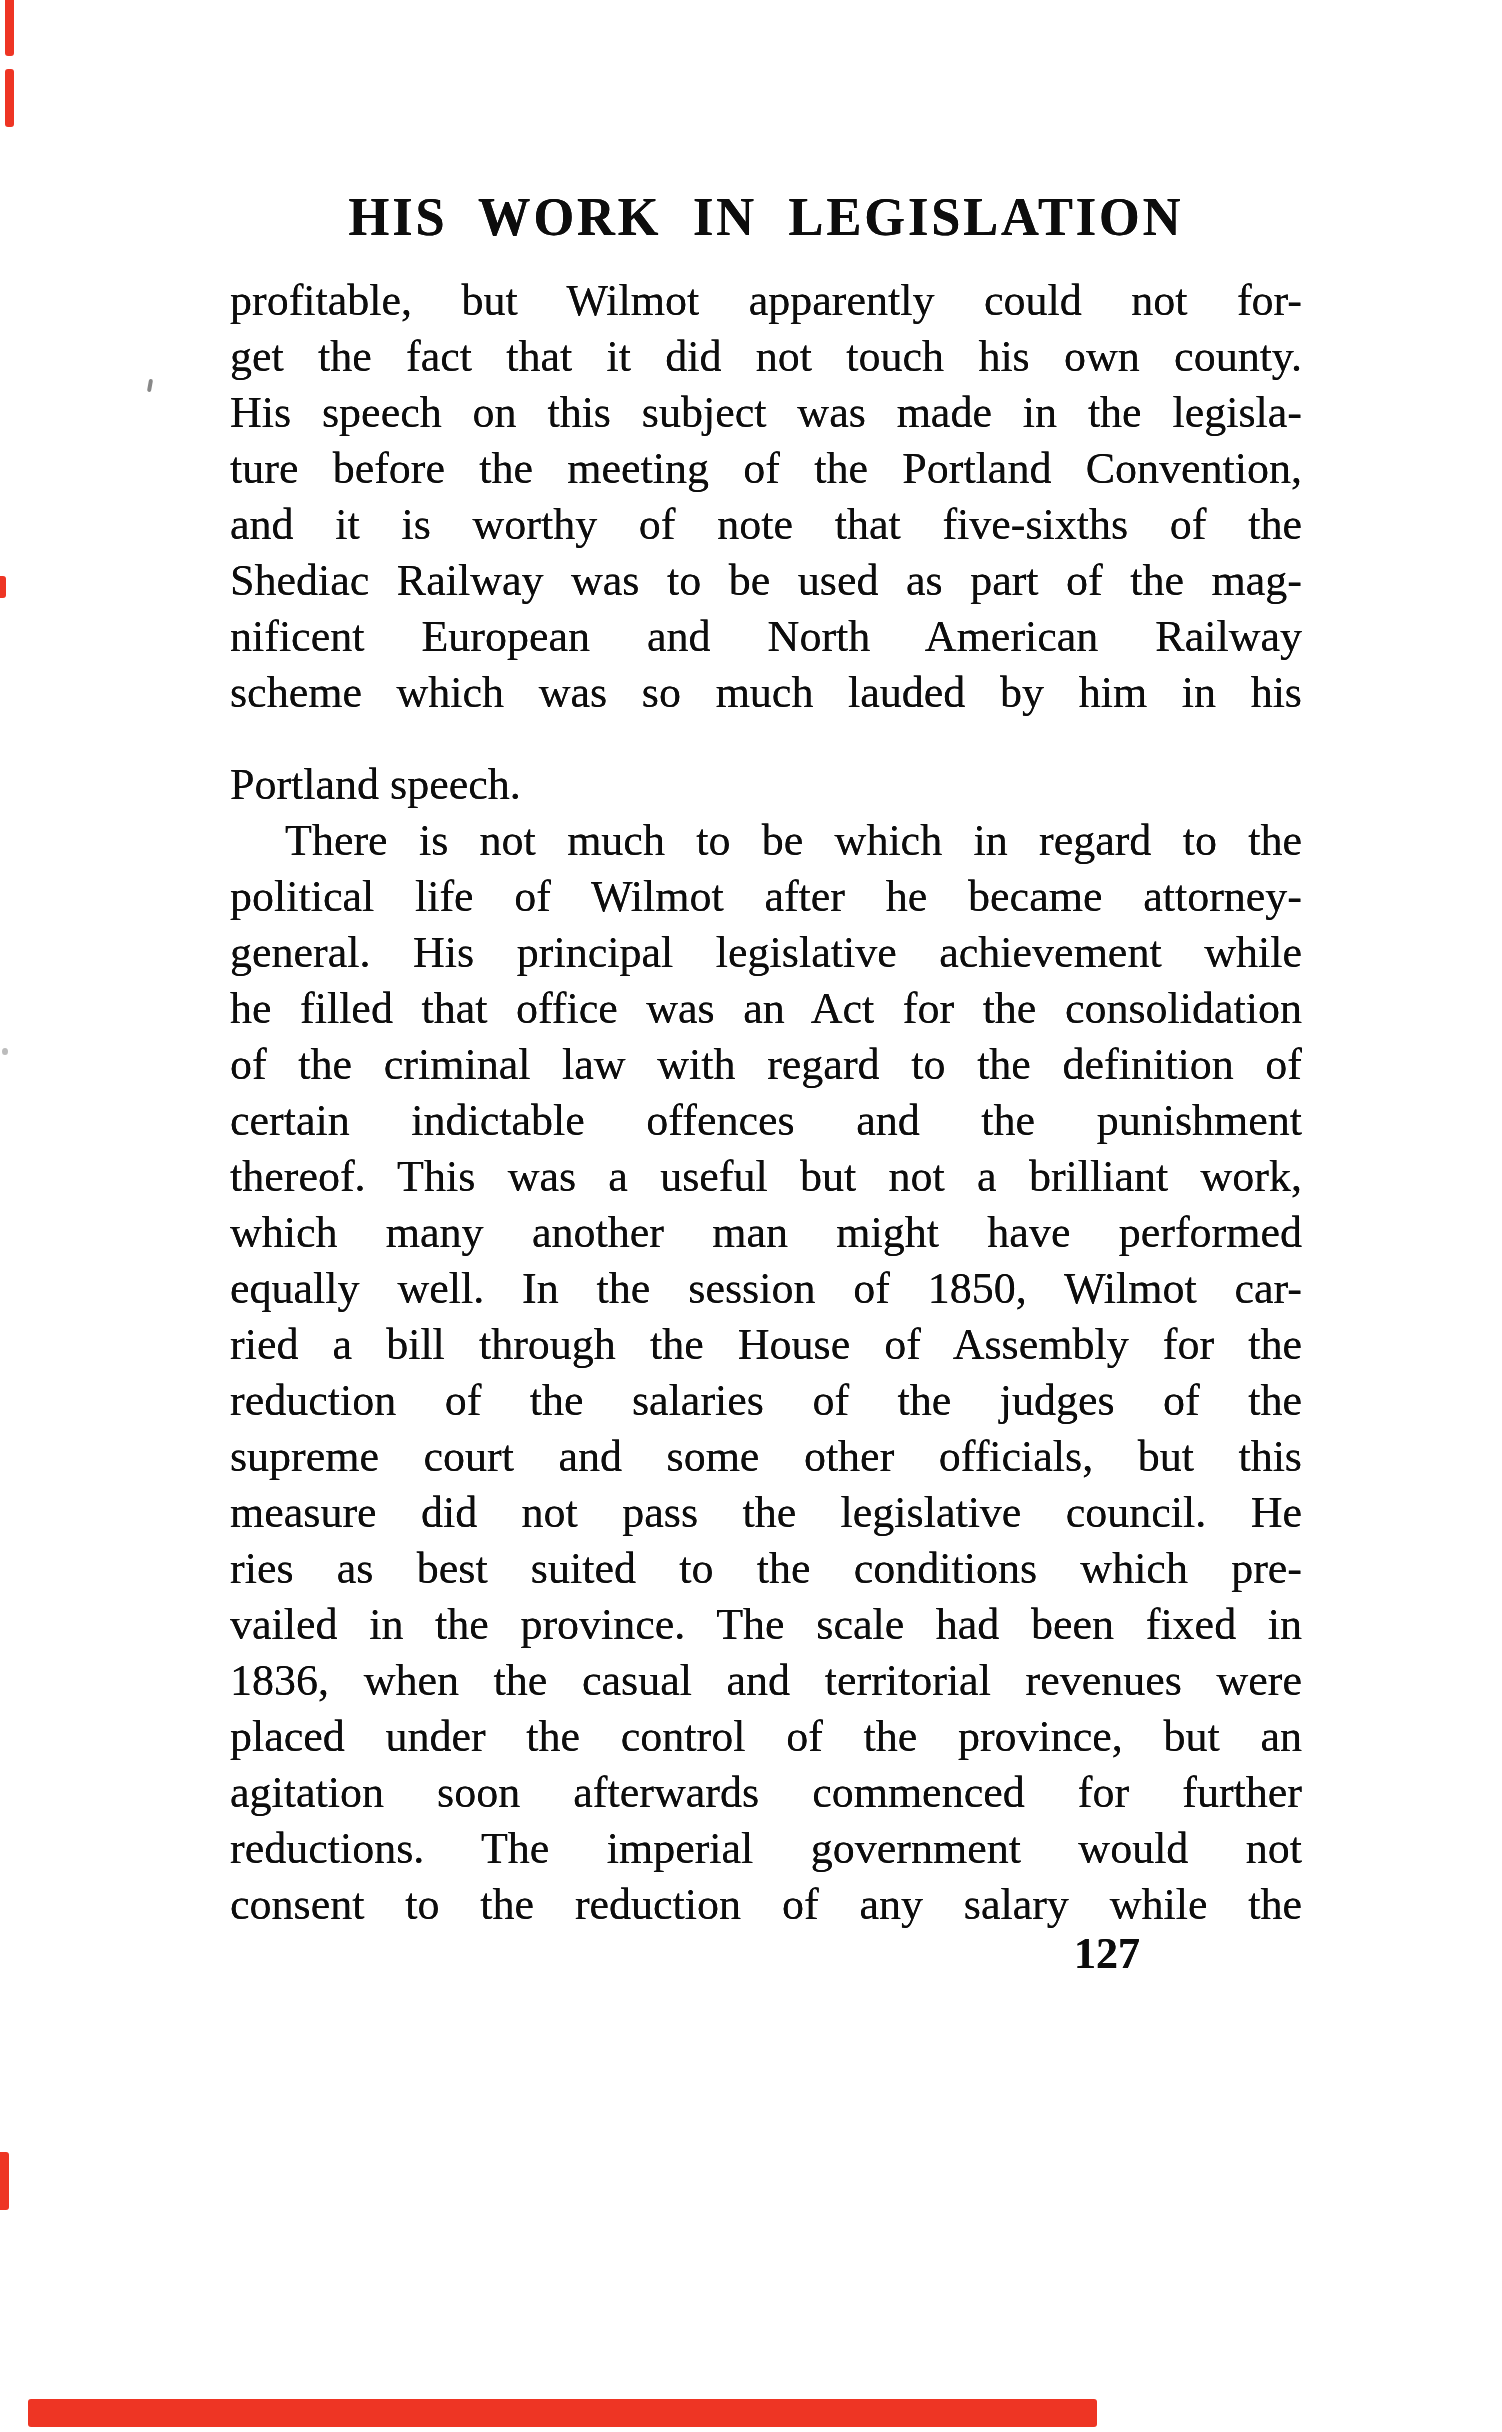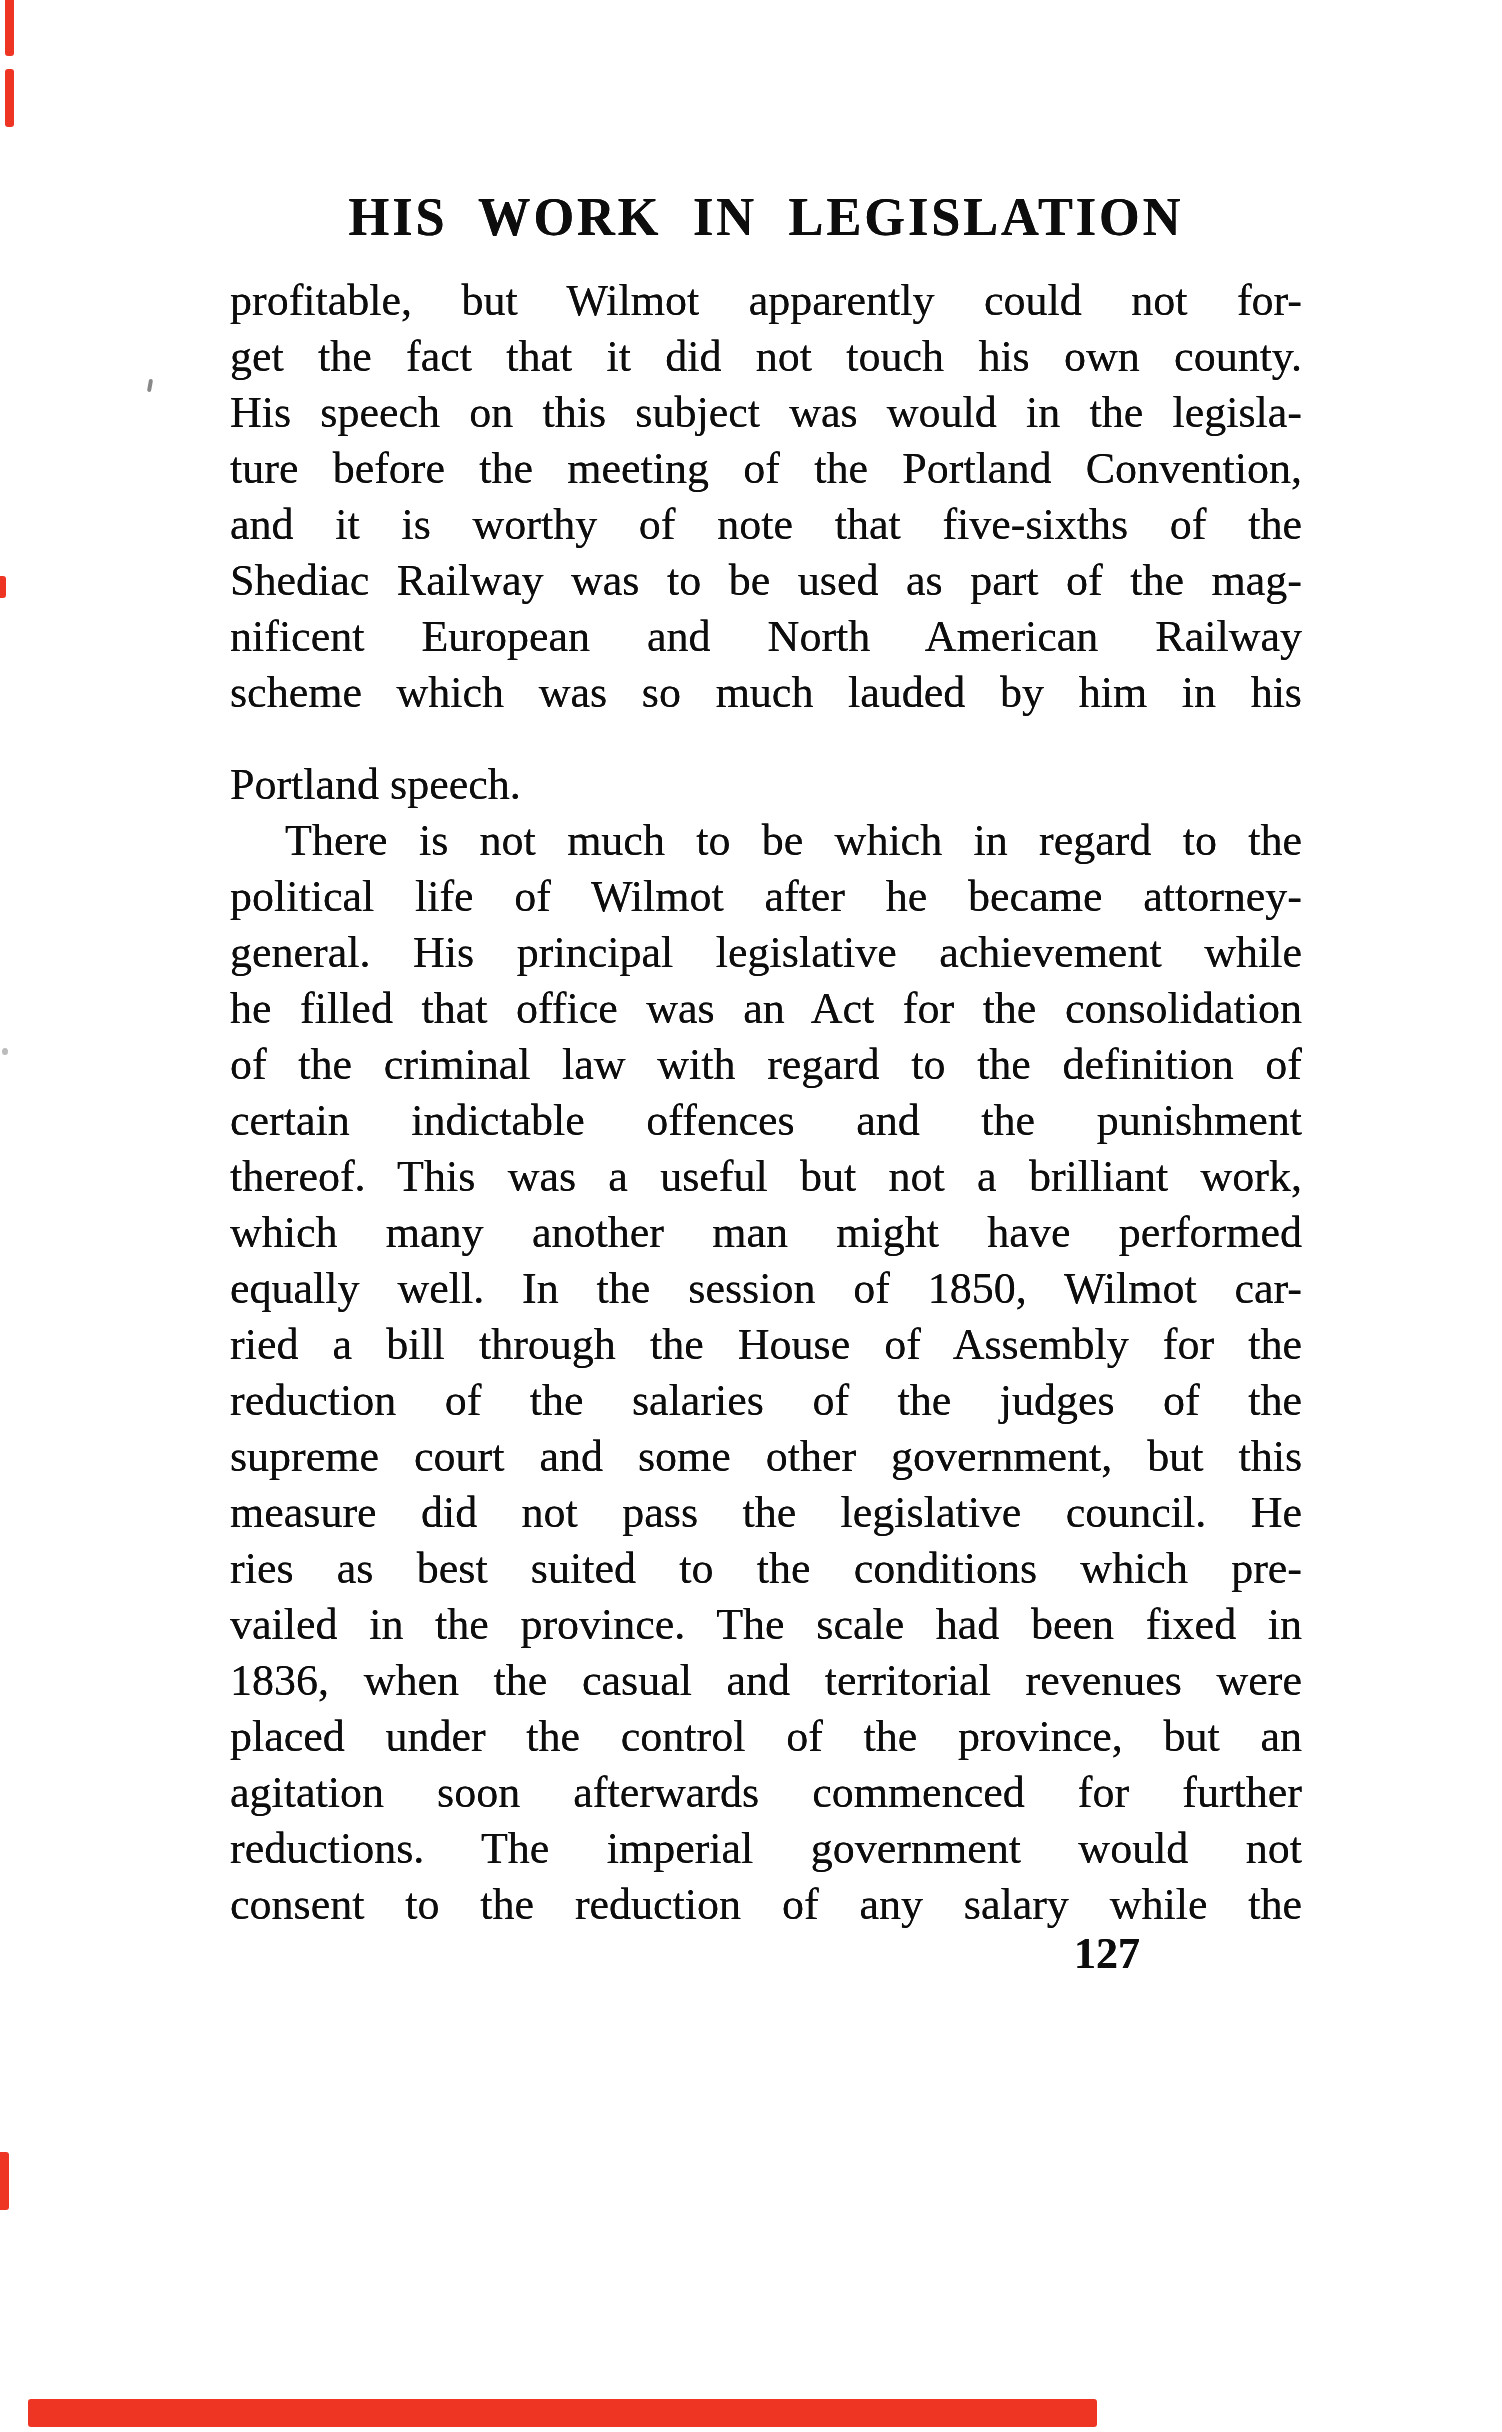--- a/index.html
+++ b/index.html
@@ -104,39 +104,39 @@
   <div class="mark mark-bottom-bar"></div>
 
   <div class="speck speck-apostrophe"></div>
   <div class="speck speck-left-edge"></div>
 
   <div class="headline">HIS WORK IN LEGISLATION</div>
 
   <div class="bodycol">
     <div class="line">profitable, but Wilmot apparently could not for-</div>
     <div class="line">get the fact that it did not touch his own county.</div>
-    <div class="line">His speech on this subject was would in the legisla-</div>
+    <div class="line">His speech on this subject was made in the legisla-</div>
     <div class="line">ture before the meeting of the Portland Convention,</div>
     <div class="line">and it is worthy of note that five-sixths of the</div>
     <div class="line">Shediac Railway was to be used as part of the mag-</div>
     <div class="line">nificent European and North American Railway</div>
     <div class="line">scheme which was so much lauded by him in his</div>
     <div class="line flush">Portland speech.</div>
     <div class="line indent">There is not much to be which in regard to the</div>
     <div class="line">political life of Wilmot after he became attorney-</div>
     <div class="line">general. His principal legislative achievement while</div>
     <div class="line">he filled that office was an Act for the consolidation</div>
     <div class="line">of the criminal law with regard to the definition of</div>
     <div class="line">certain indictable offences and the punishment</div>
     <div class="line">thereof. This was a useful but not a brilliant work,</div>
     <div class="line">which many another man might have performed</div>
     <div class="line">equally well. In the session of 1850, Wilmot car-</div>
     <div class="line">ried a bill through the House of Assembly for the</div>
     <div class="line">reduction of the salaries of the judges of the</div>
-    <div class="line">supreme court and some other government, but this</div>
+    <div class="line">supreme court and some other officials, but this</div>
     <div class="line">measure did not pass the legislative council. He</div>
     <div class="line">ries as best suited to the conditions which pre-</div>
     <div class="line">vailed in the province. The scale had been fixed in</div>
     <div class="line">1836, when the casual and territorial revenues were</div>
     <div class="line">placed under the control of the province, but an</div>
     <div class="line">agitation soon afterwards commenced for further</div>
     <div class="line">reductions. The imperial government would not</div>
     <div class="line">consent to the reduction of any salary while the</div>
   </div>
 

